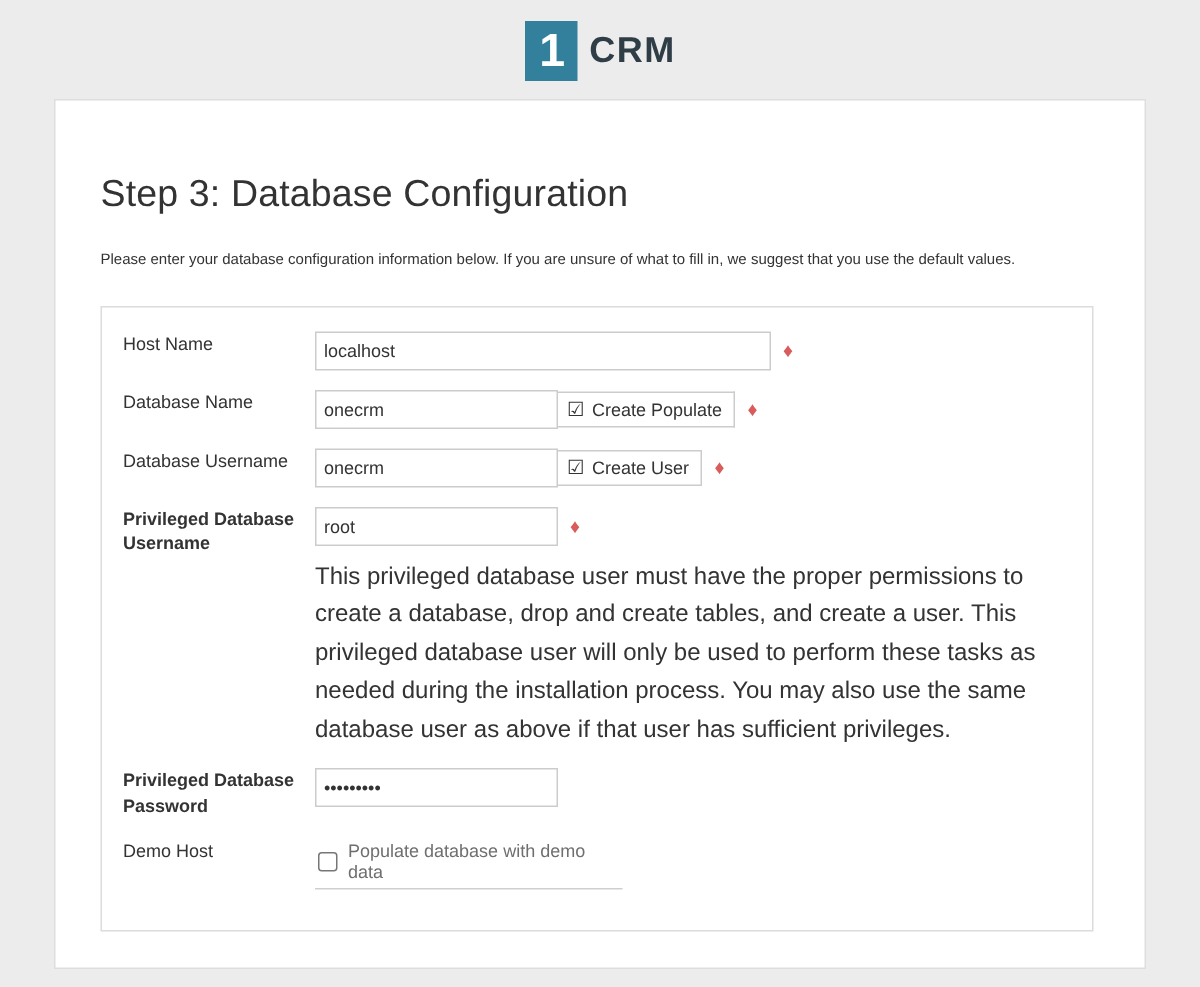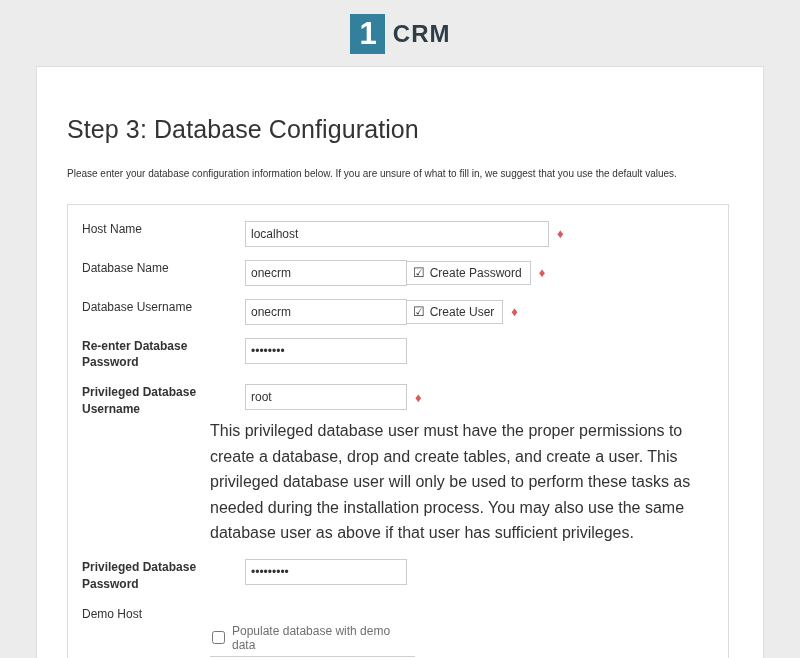--- a/index.html
+++ b/index.html
@@ -101,21 +101,20 @@
     font-family: "Liberation Sans", sans-serif;
     box-sizing: content-box;
     background: #fff;
   }
   input.w-wide { width: 292px; }
   input.w-mid  { width: 150px; }
   input.w-pw   { width: 150px; }
   .field-row {
     display: flex;
     align-items: center;
-    margin-left: 35px;
   }
   .chk-box {
     display: inline-flex;
     align-items: center;
     border: 1px solid #cccccc;
     border-left: none;
     height: 24px;
     padding: 0 8px 0 6px;
     box-sizing: border-box;
     background: #fff;
@@ -139,21 +138,21 @@
     line-height: 1.6;
     color: #333;
     padding-right: 12px;
   }
   .demo-line {
     display: flex;
     align-items: center;
     border-bottom: 1px solid #cfcfcf;
     width: 205px;
     padding-bottom: 4px;
-    margin-top: 18px;
+    margin-top: 1px;
   }
   .demo-line input[type=checkbox] {
     margin: 0 7px 0 2px;
   }
   .demo-line .demo-label {
     font-size: 12px;
     color: #6f6f6f;
   }
 </style>
 </head>
@@ -185,21 +184,21 @@
         </td>
       </tr>
 
       <tr>
         <td class="label plain">Database Name</td>
         <td>
           <div class="field-row">
             <input class="txt w-mid" type="text" value="onecrm" style="">
             <span class="chk-box">
               <span class="glyph">☑</span>
-              <span>Create Password</span>
+              <span>Create Populate</span>
             </span>
             <span class="req">♦</span>
           </div>
         </td>
       </tr>
 
       <tr>
         <td class="label plain">Database Username</td>
         <td>
           <div class="field-row">
@@ -207,28 +206,20 @@
             <span class="chk-box">
               <span class="glyph">☑</span>
               <span>Create User</span>
             </span>
             <span class="req">♦</span>
           </div>
         </td>
       </tr>
 
 
-      <tr>
-        <td class="label">Re-enter Database Password</td>
-        <td>
-          <div class="field-row">
-            <input class="txt w-pw" type="text" value="••••••••" style="">
-          </div>
-        </td>
-      </tr>
 
       <tr>
         <td class="label">Privileged Database Username</td>
         <td>
           <div class="field-row">
             <input class="txt w-mid" type="text" value="root" style="">
             <span class="req">♦</span>
           </div>
           <div class="helptext" style="margin-top:8px;">This privileged database user must have the proper permissions to create a database, drop and create tables, and create a user. This privileged database user will only be used to perform these tasks as needed during the installation process. You may also use the same database user as above if that user has sufficient privileges.</div>
         </td>

